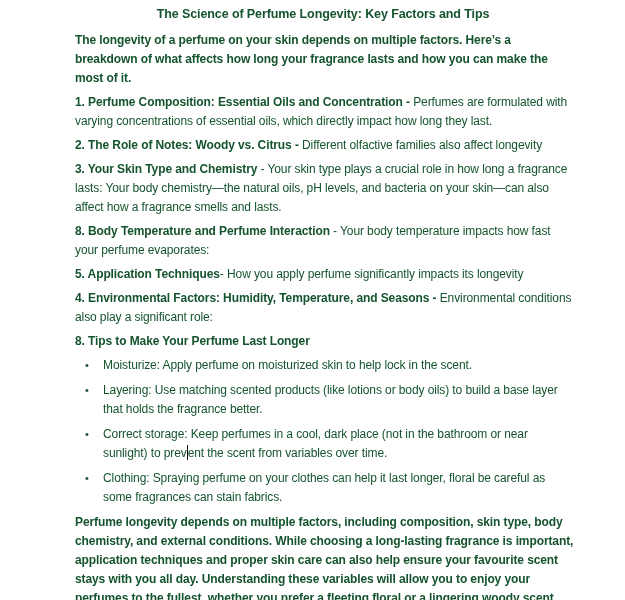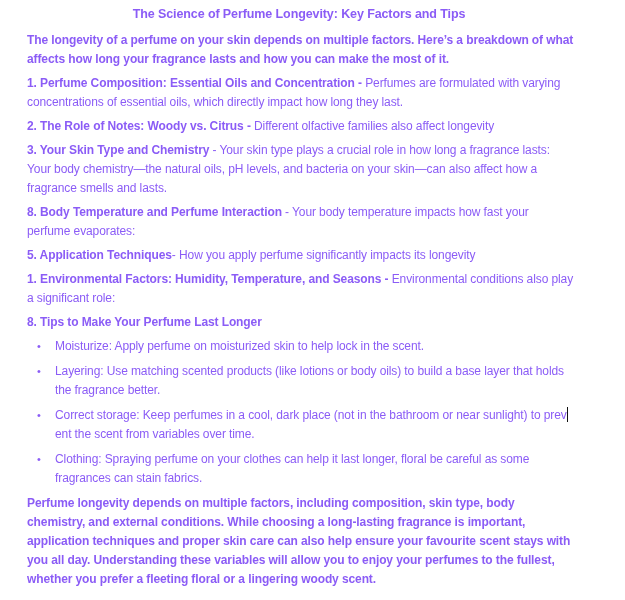--- a/index.html
+++ b/index.html
@@ -9,26 +9,26 @@
   }
   body {
     width: 625px;
     height: 600px;
     overflow: hidden;
   }
   .page {
     box-sizing: border-box;
     width: 625px;
     height: 600px;
-    padding: 5px 50px 0 23px;
+    padding: 5px 50px 0 71px;
     font-family: "Liberation Sans", sans-serif;
     font-size: 12px;
     letter-spacing: -0.1px;
     line-height: 19px;
-    color: #8b5cf6;
+    color: #14532d;
     overflow: hidden;
     cursor: text;
   }
   .title {
     font-size: 12.5px;
     font-weight: 700;
     text-align: center;
     margin: 0 0 7px 0;
   }
   .para {
@@ -89,21 +89,21 @@
 
   <p class="para">
     <span class="b">8. Body Temperature and Perfume Interaction</span><span> - Your body temperature impacts how fast your perfume evaporates:</span>
   </p>
 
   <p class="para">
     <span class="b">5. Application Techniques</span><span>- How you apply perfume significantly impacts its longevity</span>
   </p>
 
   <p class="para">
-    <span class="b">1. Environmental Factors: Humidity, Temperature, and Seasons -</span><span> Environmental conditions also play a significant role:</span>
+    <span class="b">4. Environmental Factors: Humidity, Temperature, and Seasons -</span><span> Environmental conditions also play a significant role:</span>
   </p>
 
   <p class="para bold">8. Tips to Make Your Perfume Last Longer</p>
 
   <ul class="tips">
     <li>
       <span class="bullet">•</span>
       <span class="tip-text">Moisturize: Apply perfume on moisturized skin to help lock in the scent.</span>
     </li>
     <li>

